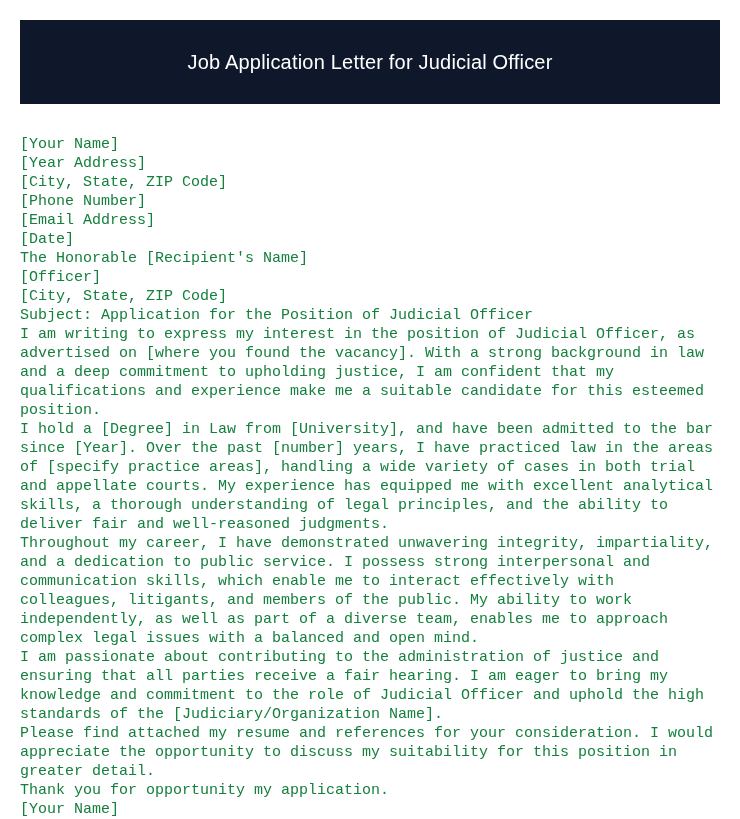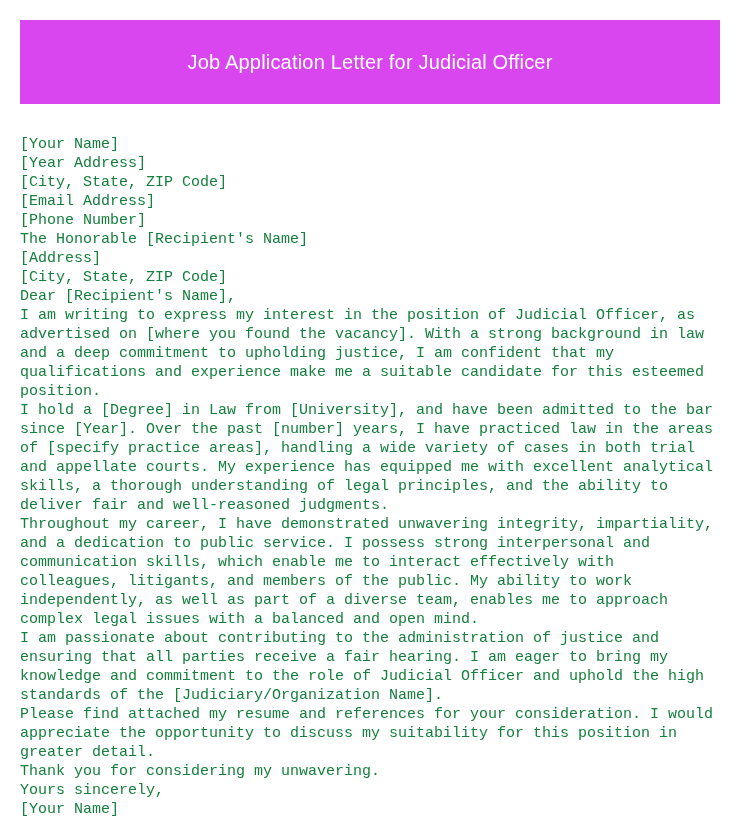--- a/index.html
+++ b/index.html
@@ -15,21 +15,21 @@
   }
   .page {
     width: 740px;
     min-height: 819px;
     background: #ffffff;
     box-sizing: border-box;
   }
   .banner {
     margin: 20px 20px 0 20px;
     height: 84px;
-    background: #d946ef;
+    background: #0f172a;
     display: flex;
     align-items: center;
     justify-content: center;
   }
   .banner h1 {
     margin: 0;
     color: #ffffff;
     font-size: 20px;
     font-weight: 500;
     letter-spacing: 0.2px;
@@ -56,34 +56,34 @@
 
   <header class="banner">
     <h1>Job Application Letter for Judicial Officer</h1>
   </header>
 
   <main class="letter">
 
     <p>[Your Name]</p>
     <p>[Year Address]</p>
     <p>[City, State, ZIP Code]</p>
+    <p>[Phone Number]</p>
     <p>[Email Address]</p>
-    <p>[Phone Number]</p>
+    <p>[Date]</p>
 
     <p>The Honorable [Recipient's Name]</p>
-    <p>[Address]</p>
+    <p>[Officer]</p>
     <p>[City, State, ZIP Code]</p>
 
-    <p>Dear [Recipient's Name],</p>
+    <p>Subject: Application for the Position of Judicial Officer</p>
 
     <p>I am writing to express my interest in the position of Judicial Officer, as advertised on [where you found the vacancy]. With a strong background in law and a deep commitment to upholding justice, I am confident that my qualifications and experience make me a suitable candidate for this esteemed position.</p>
     <p>I hold a [Degree] in Law from [University], and have been admitted to the bar since [Year]. Over the past [number] years, I have practiced law in the areas of [specify practice areas], handling a wide variety of cases in both trial and appellate courts. My experience has equipped me with excellent analytical skills, a thorough understanding of legal principles, and the ability to deliver fair and well-reasoned judgments.</p>
     <p>Throughout my career, I have demonstrated unwavering integrity, impartiality, and a dedication to public service. I possess strong interpersonal and communication skills, which enable me to interact effectively with colleagues, litigants, and members of the public. My ability to work independently, as well as part of a diverse team, enables me to approach complex legal issues with a balanced and open mind.</p>
     <p>I am passionate about contributing to the administration of justice and ensuring that all parties receive a fair hearing. I am eager to bring my knowledge and commitment to the role of Judicial Officer and uphold the high standards of the [Judiciary/Organization Name].</p>
     <p>Please find attached my resume and references for your consideration. I would appreciate the opportunity to discuss my suitability for this position in greater detail.</p>
 
-    <p>Thank you for considering my unwavering.</p>
-    <p>Yours sincerely,</p>
+    <p>Thank you for opportunity my application.</p>
     <p>[Your Name]</p>
 
   </main>
 
 </div>
 
 </body></html>

